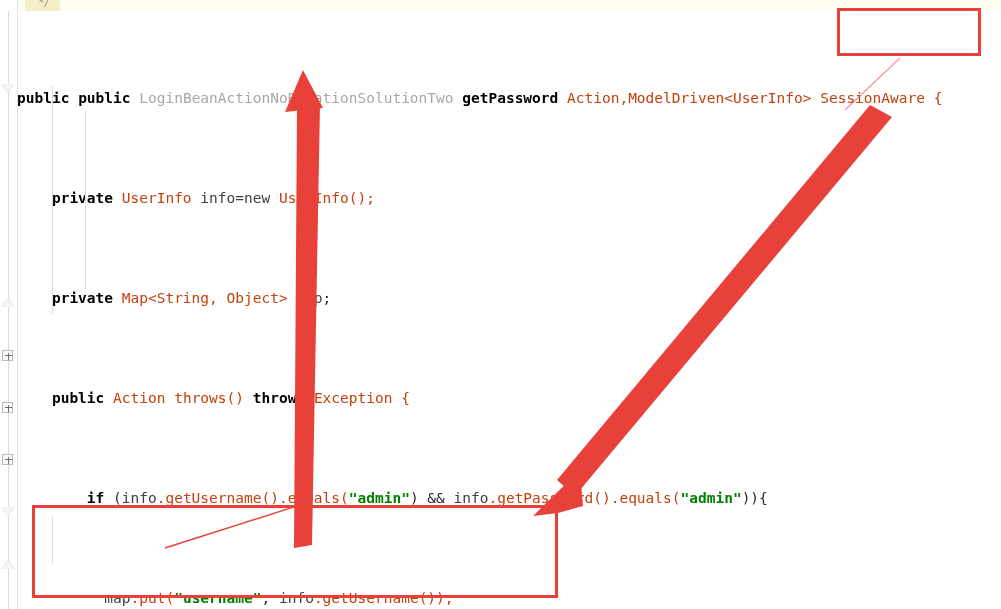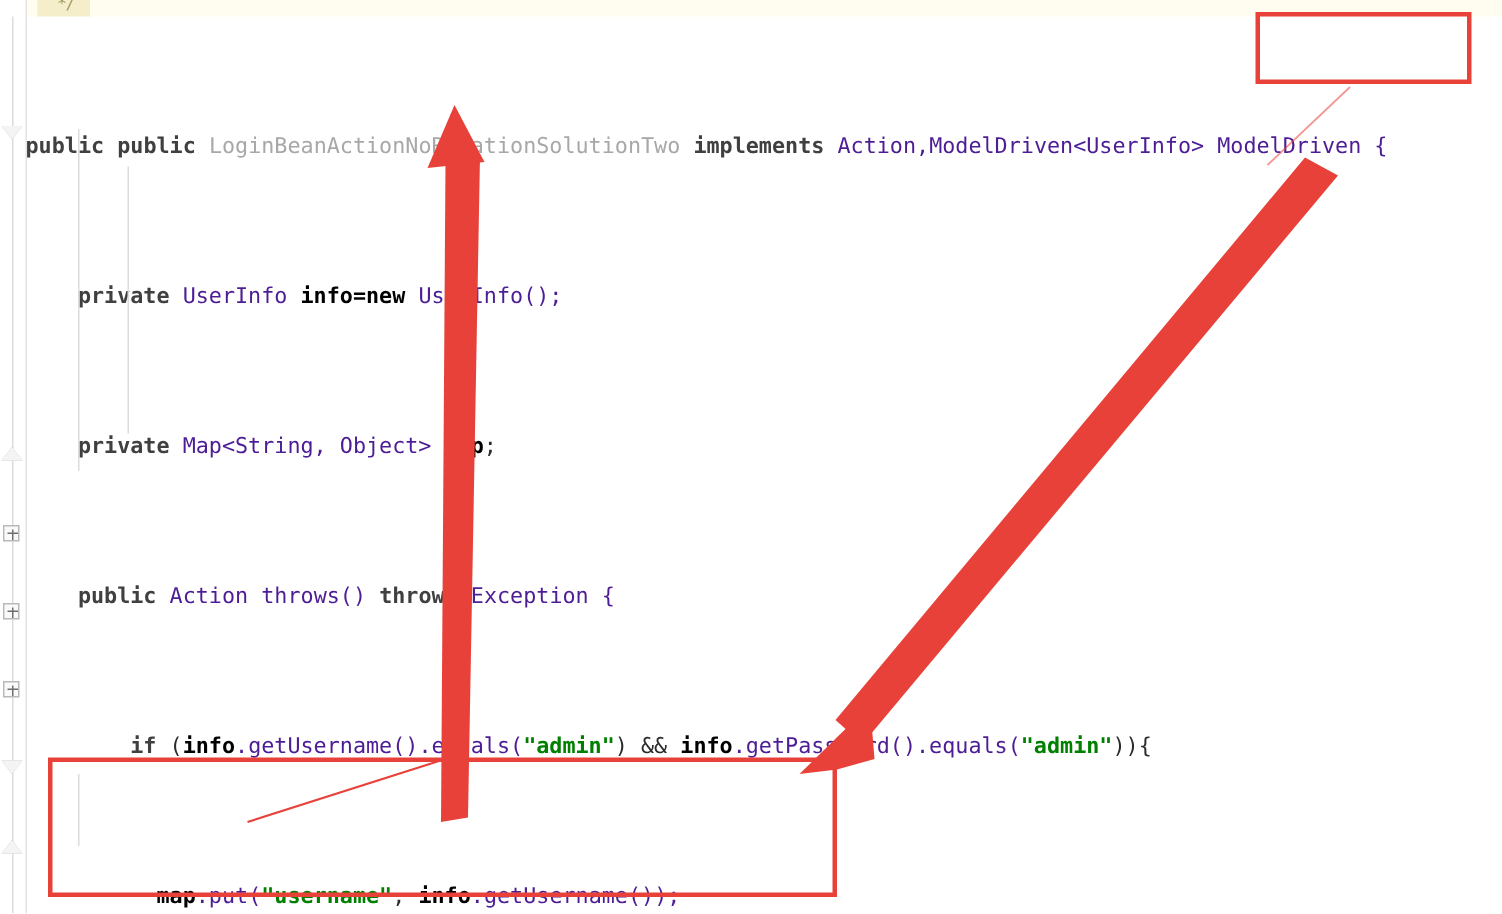--- a/index.html
+++ b/index.html
@@ -76,24 +76,24 @@
     color:#2b2b2b;
   }
   .ln{ height:25px; position:relative; }
 
   
   .guide{
     position:absolute;width:1px;background:#dcdcdc;left:0;
   }
 
   
-  .kw   {color:#404040;font-weight:bold;}
-  .id   {color:#4c1d95;}
+  .kw   {color:#000000;font-weight:bold;}
+  .id   {color:#c2410c;}
   .dim  {color:#a8a8a8;}
-  .fld  {color:#000000;font-weight:bold;}
+  .fld  {color:#404040;font-weight:normal;}
   .str  {color:#008000;font-weight:bold;}
   .punc {color:#2b2b2b;}
 
   
   .overlay{position:absolute;inset:0;pointer-events:none;}
 </style>
 </head>
 <body>
 
 <div id="editor">
@@ -123,21 +123,21 @@
     <div class="fold" style="top:505px">
         <span class="tri-d"></span>
       </div>
     <div class="fold" style="top:557px">
         <span class="tri-u"></span>
       </div>
   </div>
 
   <div class="code">
 
-    <div class="ln"><span class="kw">public</span> <span class="kw">public</span> <span class="dim">LoginBeanActionNoRelationSolutionTwo</span> <span class="kw">implements</span> <span class="id">Action,ModelDriven&lt;UserInfo&gt;</span> <span class="id">ModelDriven {</span></div>
+    <div class="ln"><span class="kw">public</span> <span class="kw">public</span> <span class="dim">LoginBeanActionNoRelationSolutionTwo</span> <span class="kw">getPassword</span> <span class="id">Action,ModelDriven&lt;UserInfo&gt;</span> <span class="id">SessionAware {</span></div>
 
     <div class="ln">    <span class="kw">private</span> <span class="id">UserInfo</span> <span class="fld">info=new</span> <span class="id">UserInfo();</span></div>
 
     <div class="ln">    <span class="kw">private</span> <span class="id">Map&lt;String, Object&gt;</span> <span class="fld">map</span><span class="punc">;</span></div>
 
     <div class="ln">    <span class="kw">public</span> <span class="id">Action</span> <span class="id">throws()</span> <span class="kw">throws</span> <span class="id">Exception {</span></div>
 
     <div class="ln">        <span class="kw">if</span> <span class="punc">(</span><span class="fld">info</span><span class="id">.getUsername().equals(</span><span class="str">"admin"</span><span class="punc">) &amp;&amp; </span><span class="fld">info</span><span class="id">.getPassword().equals(</span><span class="str">"admin"</span><span class="punc">)){</span></div>
 
     <div class="ln">          <span class="fld">map</span><span class="id">.put(</span><span class="str">"username"</span><span class="punc">, </span><span class="fld">info</span><span class="id">.getUsername());</span></div>

